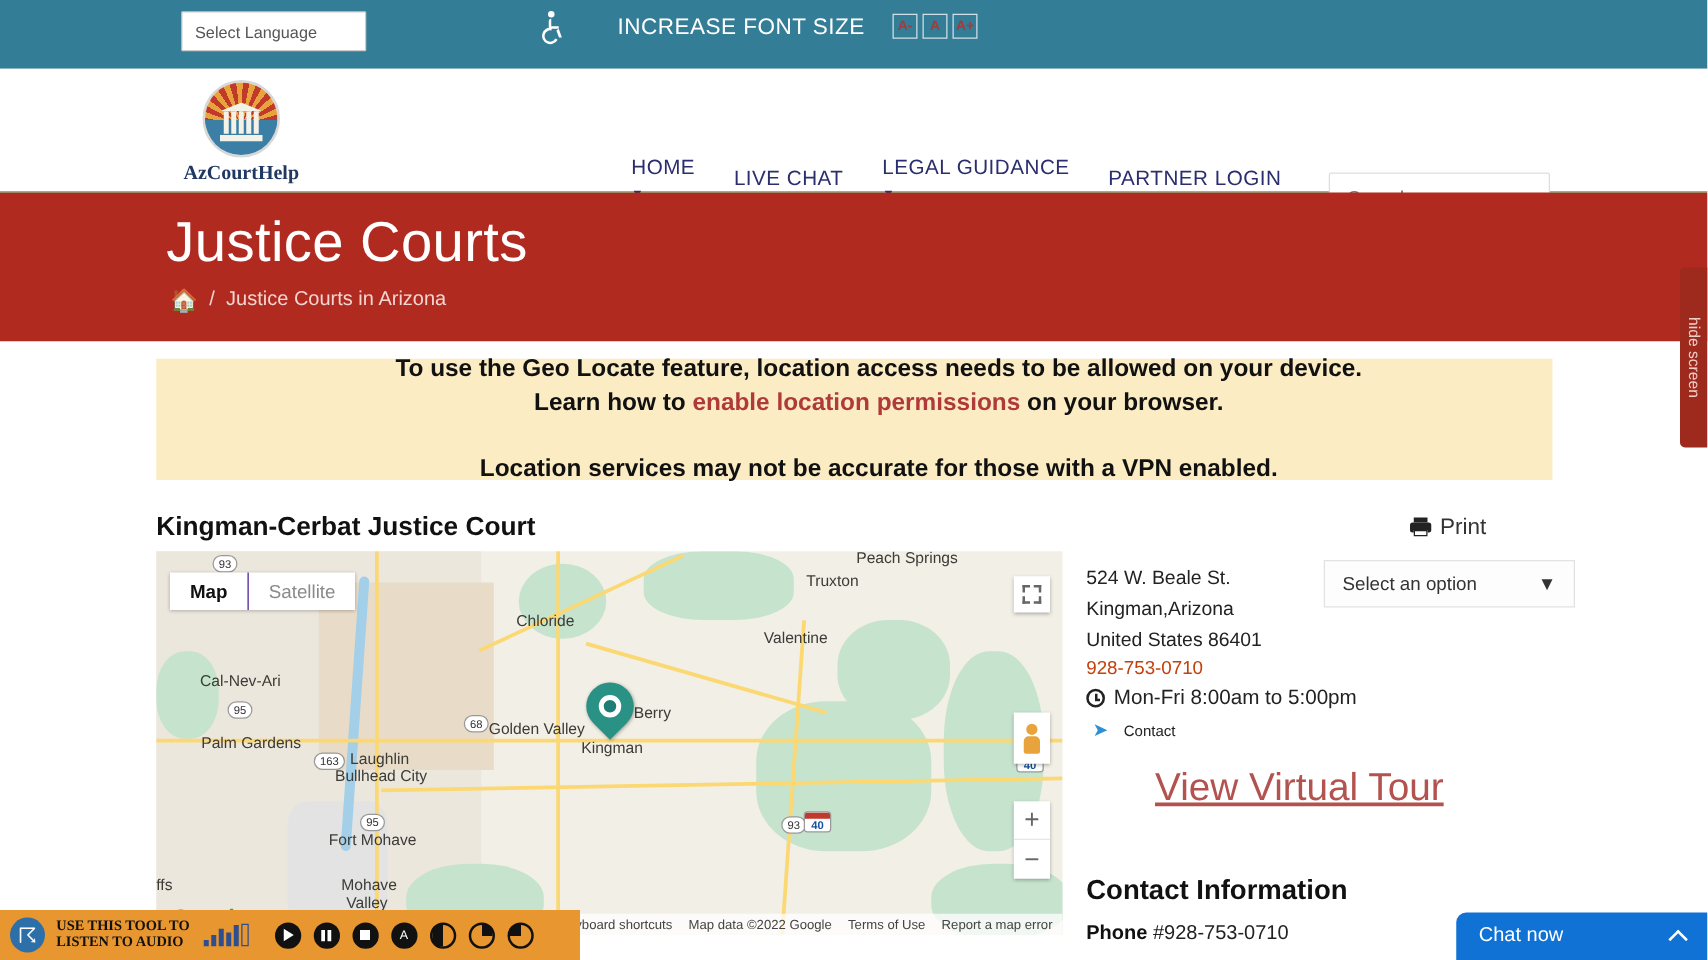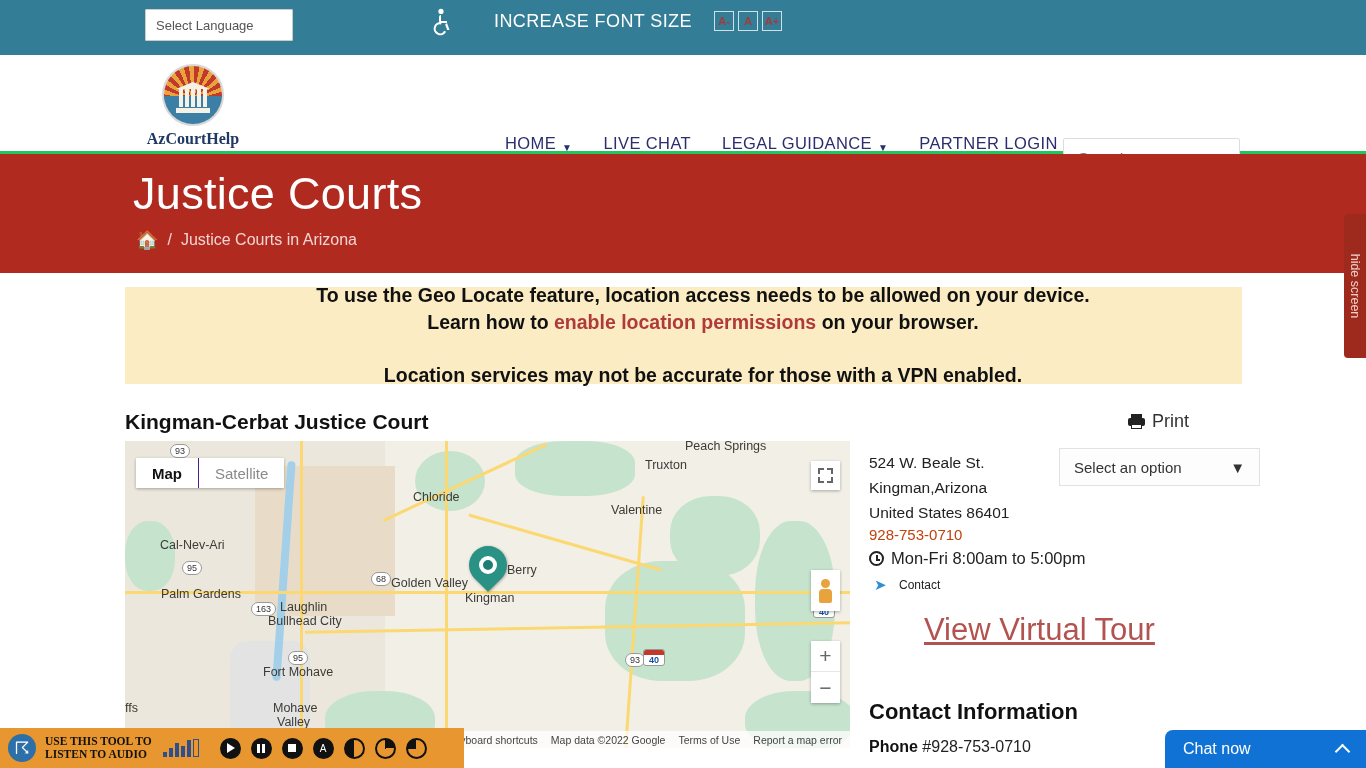--- a/index.html
+++ b/index.html
@@ -36,21 +36,21 @@
   .font-btn{
     width:20px; height:20px; border:1px solid #cfe0e7;
     color:#a33b3b; font-size:11px; font-weight:bold;
     display:flex; align-items:center; justify-content:center;
     background:transparent; cursor:pointer;
   }
 
   
   .header{
     height:99px; background:#fff; position:relative;
-    border-bottom:3px solid #22c55e;
+    border-bottom:1px solid #22c55e;
   }
   .logo-wrap{ position:absolute; left:133px; top:9px; width:120px; text-align:center; }
   .logo-circle{
     width:62px;height:62px;border-radius:50%;
     margin:0 auto; position:relative; overflow:hidden;
     border:2px solid #d8d8d8;
     background:#f2e9d8;
   }
   .logo-sun{ position:absolute; top:0; left:0; right:0; height:34px;
      background:
@@ -65,22 +65,23 @@
   .logo-text{
     font-family:"Liberation Serif", serif; font-weight:bold;
     font-size:16px; color:#1f3864; margin-top:4px;
   }
   .nav{
     position:absolute; left:505px; top:88px; transform:translateY(-50%);
     display:flex; align-items:center; gap:31px;
   }
   .nav a{
     color:#2b2e6e; font-size:16.5px; letter-spacing:.4px;
-    text-decoration:none; display:flex; align-items:flex-end; gap:6px;
+    text-decoration:none; display:flex; align-items:flex-start; gap:6px;
     cursor:pointer;
+    flex-direction:column;
   }
   .caret{ font-size:10px; }
   .search-box{
     position:absolute; left:1063px; top:83px;
     width:177px; height:44px;
     border:1px solid #ddd; background:#fff;
     font-size:16px; color:#999; padding:0 14px;
     font-family:"Liberation Sans", sans-serif;
     border-radius:2px;
   }

